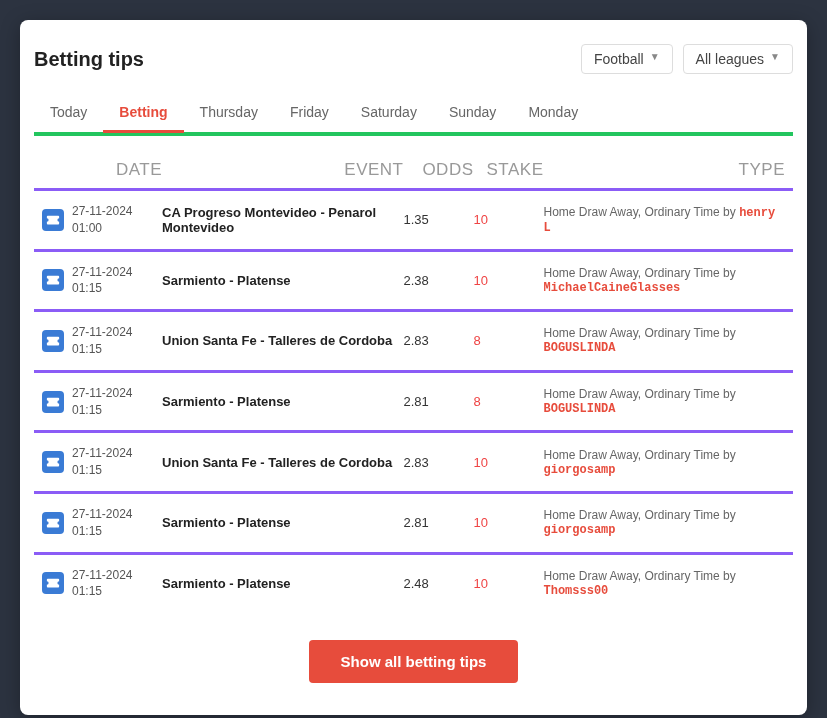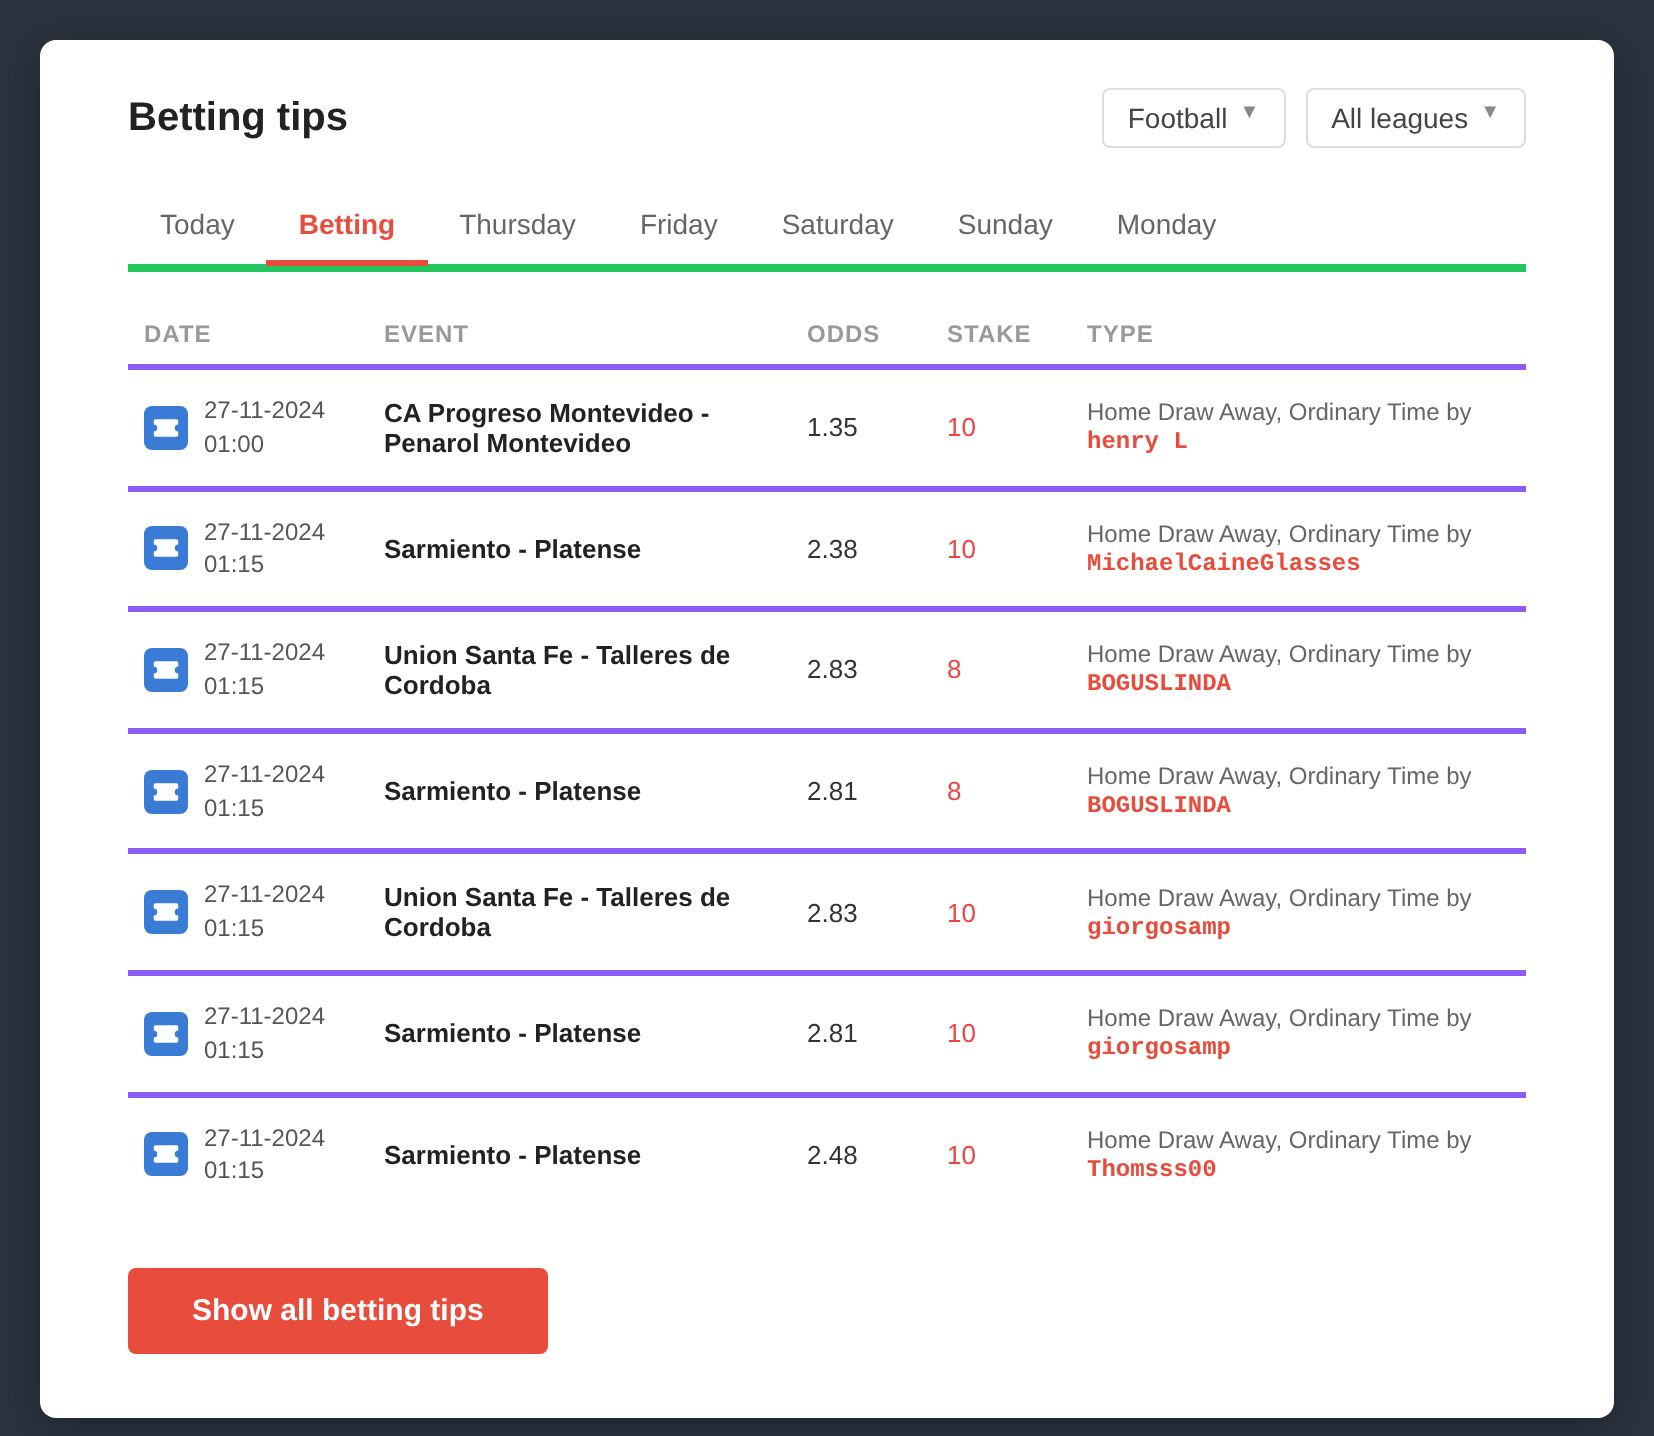--- a/index.html
+++ b/index.html
@@ -9,21 +9,21 @@
       display: flex;
       justify-content: center;
       align-items: center;
       min-height: 100vh;
       padding: 20px;
     }
     .card {
       background: #fff;
       border-radius: 8px;
       width: 820px;
-      padding: 24px 44px 32px;
+      padding: 24px 14px 32px;
       box-shadow: 0 4px 20px rgba(0,0,0,0.3);
     }
     .card-header {
       display: flex;
       justify-content: space-between;
       align-items: center;
       margin-bottom: 20px;
     }
     .card-title {
       font-size: 20px;
@@ -65,25 +65,26 @@
     }
     .tab.active {
       color: #e74c3c;
       border-bottom: 3px solid #e74c3c;
       font-weight: 600;
     }
     .table-header {
       display: grid;
       grid-template-columns: 120px 1fr 70px 70px 1fr;
       padding: 8px 8px;
-      font-size: 12px;
-      font-weight: bold;
+      font-size: 17px;
+      font-weight: normal;
       color: #999;
       text-transform: uppercase;
       letter-spacing: 0.5px;
+      text-align: right;
     }
     .table-row {
       display: grid;
       grid-template-columns: 120px 1fr 70px 70px 1fr;
       padding: 12px 8px;
       border-top: 3px solid #8b5cf6;
       align-items: center;
       font-size: 13px;
     }
     .date-cell {
@@ -109,20 +110,21 @@
       fill: white;
     }
     .date-text { line-height: 1.4; }
     .event-name { font-weight: 600; color: #222; font-size: 13px; }
     .odds-cell { color: #333; font-size: 13px; }
     .stake-cell { color: #ef4444; font-size: 13px; }
     .type-cell { font-size: 12px; color: #666; }
     .user-link { color: #e74c3c; font-weight: 600; cursor: pointer; font-family: Liberation Mono, monospace; }
     .show-btn-wrap {
       display: flex;
+      justify-content: center;
       margin-top: 28px;
     }
     .show-btn {
       background: #e74c3c;
       color: #fff;
       border: none;
       border-radius: 4px;
       padding: 13px 32px;
       font-size: 15px;
       font-weight: 600;

